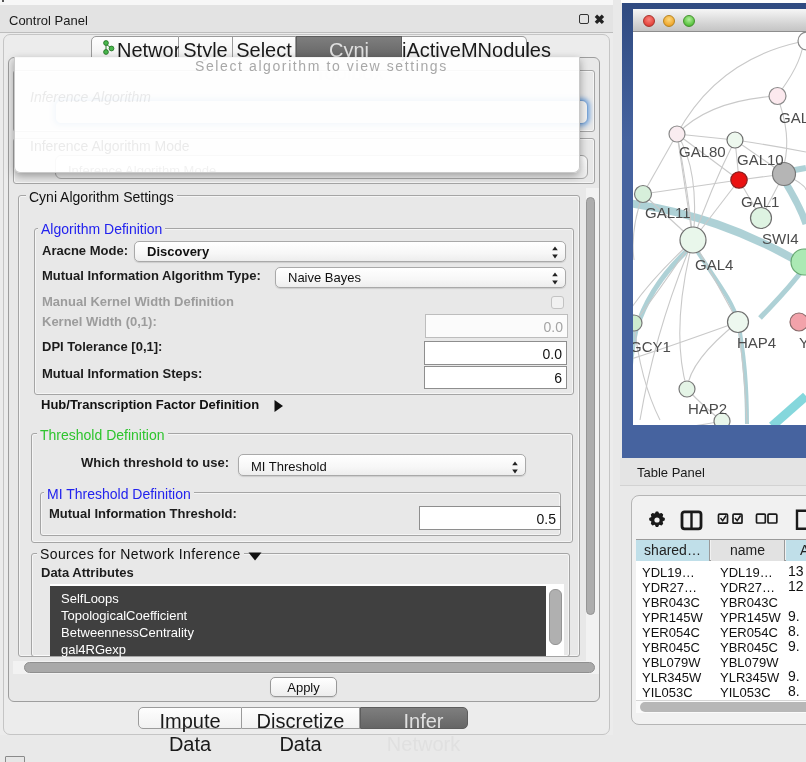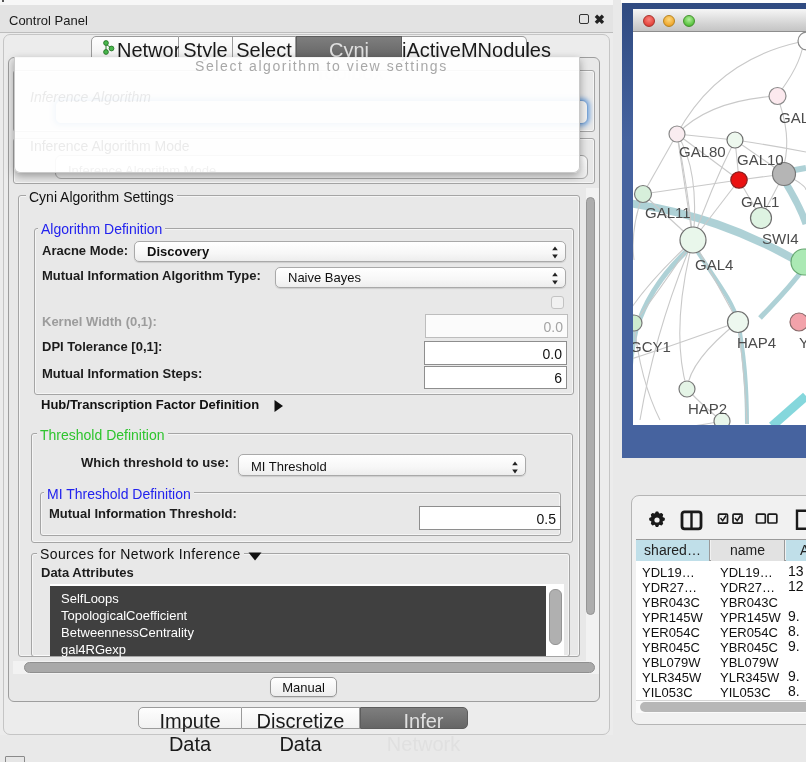--- a/index.html
+++ b/index.html
@@ -78,20 +78,21 @@
   </div>
 
   <div class="lbl" style="left:42px; top:268px;">Mutual Information Algorithm Type:</div>
   <div class="combo" style="left:275px; top:267px; width:291px; height:21px;">
     <span class="ct" style="top:2px;">Naive Bayes</span>
     <svg class="ar" width="10" height="21" viewBox="0 0 10 21">
         <path d="M2.2 8.3 L5 4.5 L7.8 8.3 Z M2.2 12.6 L5 16.4 L7.8 12.6 Z" fill="#222"></path>
       </svg>
   </div>
 
+  <div class="lbl dis" style="left:42px; top:294px;">Manual Kernel Width Definition</div>
   <div class="abs" style="left:551px; top:296px; width:13px; height:13px; border:1px solid #c3c3c3; border-radius:3px; background:#f1f1f1;"></div>
 
   <div class="lbl dis" style="left:42px; top:314px;">Kernel Width (0,1):</div>
   <div class="field" style="left:425px; top:314px; width:143px; height:24px; border-color:#bdbdbd; background:#fbfbfb; color:#a4a4a4; padding-top:4px;">0.0</div>
 
   <div class="lbl" style="left:42px; top:339px;">DPI Tolerance [0,1]:</div>
   <div class="field" style="left:424px; top:341px; width:143px; height:24px; padding-top:4px;">0.0</div>
 
   <div class="lbl" style="left:42px; top:366px;">Mutual Information Steps:</div>
   <div class="field" style="left:424px; top:366px; width:143px; height:23px; padding-top:3px;">6</div>
@@ -129,21 +130,21 @@
   <div class="abs" style="left:50px; top:584px; width:514px; height:72px; background:#fff;">
     <div class="abs" style="left:0; top:2px; width:496px; height:70px; background:#404040; color:#fff; font-size:13px; line-height:17px; padding-left:11px; padding-top:4px;">
       SelfLoops<br>TopologicalCoefficient<br>BetweennessCentrality<br>gal4RGexp
     </div>
     <div class="abs" style="left:499px; top:5px; width:13px; height:56px; background:#b0b0b0; border:1px solid #949494; border-radius:6px;"></div>
   </div>
 
   <div class="abs" style="left:13px; top:661px; width:586px; height:13px; background:#f2f2f2;"></div>
   <div class="abs" style="left:24px; top:662px; width:571px; height:11px; background:#a9a9a9; border:1px solid #8f8f8f; border-radius:6px;"></div>
 
-  <div class="abs" style="left:270px; top:677px; width:67px; height:20px; border:1px solid #989898; border-radius:5px; background:linear-gradient(#ffffff,#ededed); text-align:center; font-size:13px; color:#111; padding-top:2px; box-shadow:0 1px 1px rgba(0,0,0,0.1);">Manual</div>
+  <div class="abs" style="left:270px; top:677px; width:67px; height:20px; border:1px solid #989898; border-radius:5px; background:linear-gradient(#ffffff,#ededed); text-align:center; font-size:13px; color:#111; padding-top:2px; box-shadow:0 1px 1px rgba(0,0,0,0.1);">Apply</div>
 
   <div class="abs" style="left:138px; top:707px; height:22px;">
     <div class="tab" style="left:0; width:104px; border-radius:5px 0 0 5px;">Impute Data</div>
     <div class="tab" style="left:104px; width:118px; border-left:none;">Discretize Data</div>
     <div class="tab tabsel" style="left:222px; width:108px; border-radius:0 5px 5px 0;padding-left:19px;">Infer Network</div>
   </div>
 </div>
 
 <div class="abs" style="left:3px; top:34px; width:607px; height:701px; border:1px solid #c5c5c5; border-radius:7px;"></div>
 
@@ -243,20 +244,23 @@
         <text x="737" y="348">HAP4</text>
         <text x="799" y="348">Y</text>
         <text x="688" y="414">HAP2</text>
       </g>
       <text x="779" y="123" font-size="15" fill="#4c4c4c" font-family="Liberation Sans, sans-serif">GAL</text>
     </svg>
   </div>
 </div>
 
 <div class="abs" style="left:613px; top:458px; width:193px; height:304px; background:#e9e9e9;">
+  <div class="abs" style="left:7px; top:0; width:186px; height:28px; background:#e4e4e4; border-bottom:1px solid #d2d2d2;">
+    <div class="abs" style="left:17px; top:7px; font-size:13px; color:#1a1a1a;">Table Panel</div>
+  </div>
 
   <div class="abs" style="left:18px; top:37px; width:190px; height:230px; background:#f1f1f1; border:1px solid #b5b5b5; border-radius:8px; overflow:hidden;">
 
     <svg class="abs" style="left:15px; top:13px;" width="170" height="22" viewBox="0 0 170 22">
       <g fill="#1a1a1a">
         <path d="M10.8 4.6 l1.1-2.2 h2.2 l1.1 2.2 2.4-0.6 1.6 1.6 -0.6 2.4 2.2 1.1 v2.2 l-2.2 1.1 0.6 2.4 -1.6 1.6 -2.4-0.6 -1.1 2.2 h-2.2 l-1.1-2.2 -2.4 0.6 -1.6-1.6 0.6-2.4 -2.2-1.1 v-2.2 l2.2-1.1 -0.6-2.4 1.6-1.6 z" transform="translate(-3,0)"></path>
         <circle cx="10" cy="11" r="2.6" fill="#f1f1f1"></circle>
       </g>
       <g>
         <rect x="35" y="2.8" width="19" height="17" rx="2.5" fill="none" stroke="#1a1a1a" stroke-width="2.8"></rect>

